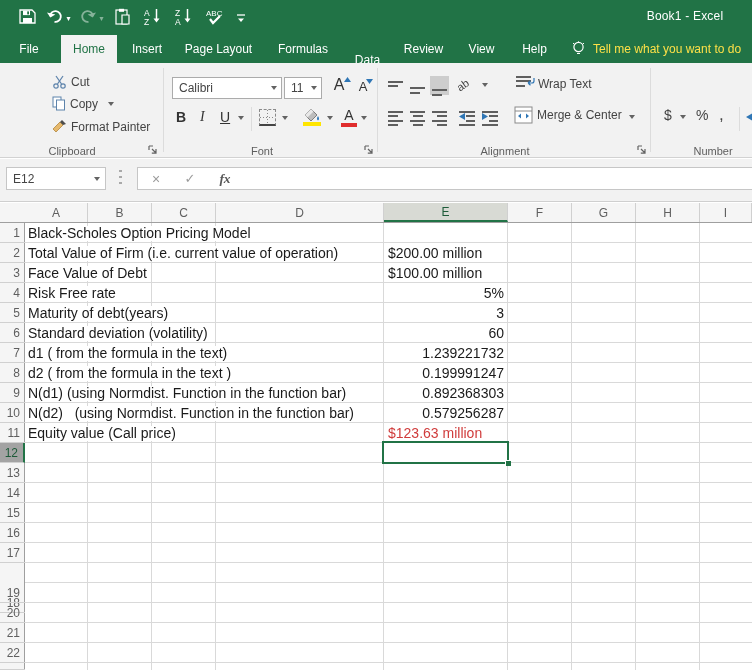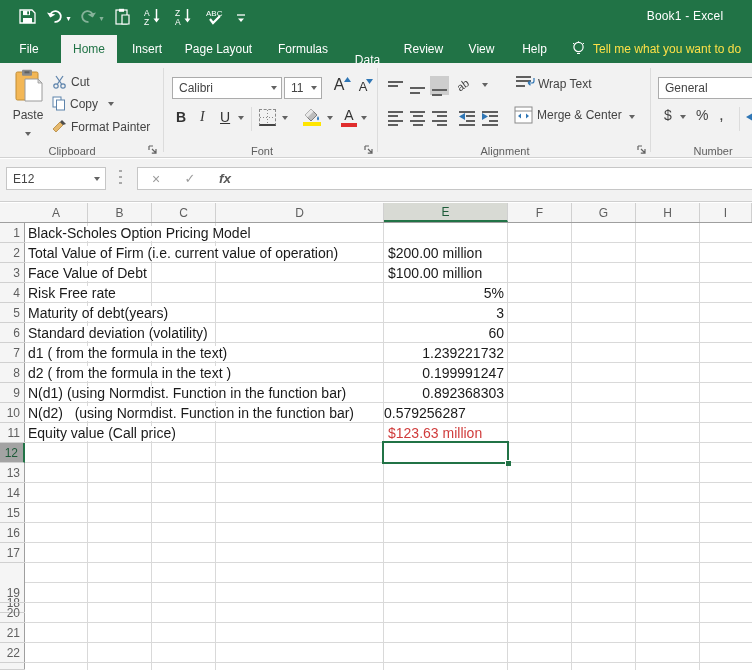--- a/index.html
+++ b/index.html
@@ -152,31 +152,20 @@
         <span>Tell me what you want to do</span>
       </div>
     </div>
 
   <div id="ribbon" class="abs">
 
     <div class="rsep" style="left:163px"></div>
     <div class="rsep" style="left:377px"></div>
     <div class="rsep" style="left:650px"></div>
 
-    <div class="abs" style="left:8px; top:6px; width:40px; height:72px; text-align:center;">
-      <svg width="30" height="34" viewBox="0 0 30 34" style="margin-left:2px">
-        <rect x="2" y="3" width="22" height="28" rx="1.5" fill="#f3b756" stroke="#c08c35" stroke-width="1"></rect>
-        <rect x="8" y="0.8" width="10" height="6" rx="1" fill="#8a8a8a"></rect>
-        <rect x="10.5" y="2.3" width="5" height="2" fill="#5f5f5f"></rect>
-        <path d="M11 10 h13 l4 4 v18 h-17 z" fill="#ffffff" stroke="#9a9a9a" stroke-width="1"></path>
-        <path d="M24 10 l4 4 h-4 z" fill="#d9d9d9" stroke="#9a9a9a" stroke-width="0.8"></path>
-      </svg>
-      <div class="ribbon-txt" style="margin-top:1px">Paste</div>
-      <div class="caret" style="margin-top:2px"></div>
-    </div>
     <div class="abs" style="left:52px; top:11px; height:15px; display:flex; align-items:center; gap:4px;">
       <svg width="15" height="14" viewBox="0 0 15 14">
         <g stroke="#5d83ab" stroke-width="1.2" fill="none">
           <line x1="4" y1="1" x2="9.5" y2="9"></line>
           <line x1="11" y1="1" x2="5.5" y2="9"></line>
           <circle cx="4" cy="11" r="2.2"></circle>
           <circle cx="11" cy="11" r="2.2"></circle>
         </g>
       </svg>
       <span class="ribbon-txt">Cut</span>
@@ -287,23 +276,20 @@
     <div class="abs ribbon-txt" style="left:537px; top:45px;">Merge &amp; Center</div>
     <span class="caret abs" style="left:629px; top:52px;"></span>
     <div class="grouplabel" style="left:465px; width:80px;">Alignment</div>
     <div class="launcher" style="left:637px;">
       <svg width="11" height="11" viewBox="0 0 11 11">
           <path d="M1 1 v4 M1 1 h4" stroke="#636363" stroke-width="1.2" fill="none"></path>
           <path d="M4 4 l4 4 M8 4 v4.2 h-4.2" stroke="#636363" stroke-width="1.2" fill="none"></path>
         </svg>
     </div>
 
-    <div class="combo" style="left:658px; top:14px; width:94px; height:22px; padding-left:6px; border-right:none;">
-      <span>General</span>
-    </div>
     <div class="abs" style="left:664px; top:44px; font-size:14px; color:#444;">$</div>
     <span class="caret abs" style="left:680px; top:52px;"></span>
     <div class="abs" style="left:696px; top:44px; font-size:14px; color:#444;">%</div>
     <div class="abs" style="left:719px; top:42px; font-size:17px; color:#444;">,</div>
     <div class="rsep" style="left:739px; top:44px; height:24px;"></div>
     <div class="abs" style="left:745px; top:46px; width:7px; height:16px; overflow:hidden;">
       <svg width="14" height="14" viewBox="0 0 14 14">
           <path d="M8 4 L1 8 L8 12 Z" fill="#2f76b5"></path>
           <text x="8" y="9" font-size="8" fill="#444">.0</text>
         </svg>
@@ -313,21 +299,21 @@
 
   <div id="fbar" class="abs">
     <div id="namebox">
       <span>E12</span>
       <span class="cbx caret"></span>
     </div>
     <div class="abs" style="left:119px; top:11px; width:3px; height:18px; background:repeating-linear-gradient(#a9a9a9 0 2px, transparent 2px 6px); background-size:3px 6px; background-repeat:repeat-y; background-position:center;"></div>
     <div id="fxpanel">
       <div class="fbtn" style="left:10px; width:16px; font-size:14px;">×</div>
       <div class="fbtn" style="left:44px; width:16px; font-size:13px;">✓</div>
-      <div class="fbtn" style="left:78px; width:18px; font-size:13.5px; color:#595959; font-style:italic; font-family:Liberation Sans, sans-serif; font-weight:bold;">fx</div>
+      <div class="fbtn" style="left:78px; width:18px; font-size:13.5px; color:#595959; font-style:italic; font-family:Liberation Serif, serif; font-weight:bold;">fx</div>
       <input id="fx-input" type="text" value="" style="">
     </div>
   </div>
 
   <div id="sheet" class="abs">
     <div id="corner">
         <div class="tri"></div>
       </div>
     <div id="colheads">
         <div class="colhead" style="left: 25px; width: 63px;">A</div>
@@ -407,21 +393,21 @@
         <div class="eval" style="top: 83px; left: 359px; width: 120px; text-align: right;">3</div>
         <div class="cell-label" style="left: 2px; top: 103px;">Standard deviation (volatility)</div>
         <div class="eval" style="top: 103px; left: 359px; width: 120px; text-align: right;">60</div>
         <div class="cell-label" style="left: 2px; top: 123px;">d1 ( from the formula in the text)</div>
         <div class="eval" style="top: 123px; left: 359px; width: 120px; text-align: right;">1.239221732</div>
         <div class="cell-label" style="left: 2px; top: 143px;">d2 ( from the formula in the text )</div>
         <div class="eval" style="top: 143px; left: 359px; width: 120px; text-align: right;">0.199991247</div>
         <div class="cell-label" style="left: 2px; top: 163px;">N(d1) (using Normdist. Function in the function bar)</div>
         <div class="eval" style="top: 163px; left: 359px; width: 120px; text-align: right;">0.892368303</div>
         <div class="cell-label" style="left: 2px; top: 183px;">N(d2)   (using Normdist. Function in the function bar)</div>
-        <div class="eval" style="top: 183px; left: 359px; width: 120px; text-align: left;">0.579256287</div>
+        <div class="eval" style="top: 183px; left: 359px; width: 120px; text-align: right;">0.579256287</div>
         <div class="cell-label" style="left: 2px; top: 203px;">Equity value (Call price)</div>
         <div class="eval" style="top: 203px; left: 363px; color: rgb(208, 60, 60);">$123.63 million</div>
         <div id="selbox" style="left: 357px; top: 218px; width: 127px; height: 23px;"></div>
         <div id="selhandle" style="left: 480px; top: 237px;"></div>
       </div>
   </div>
 
 </div>
 
 </body></html>

